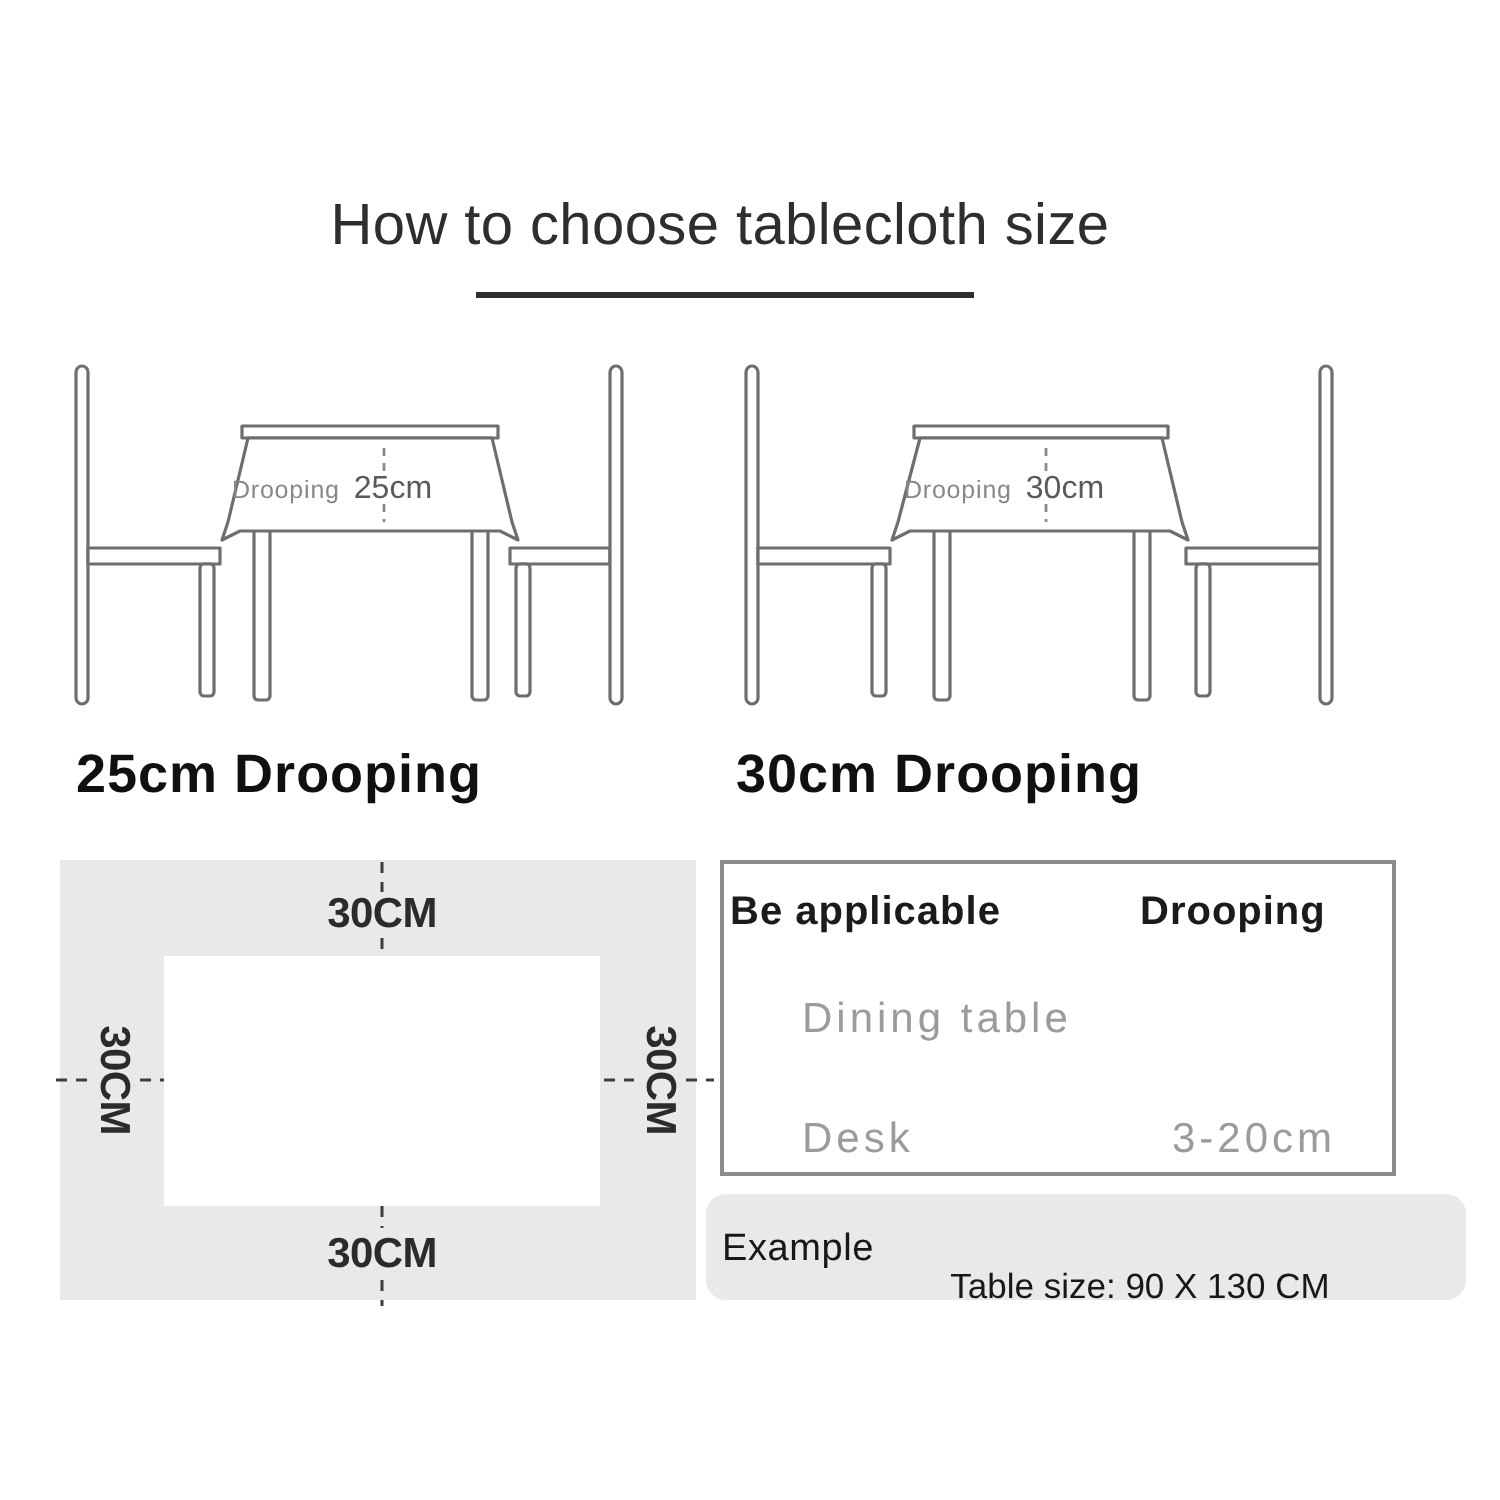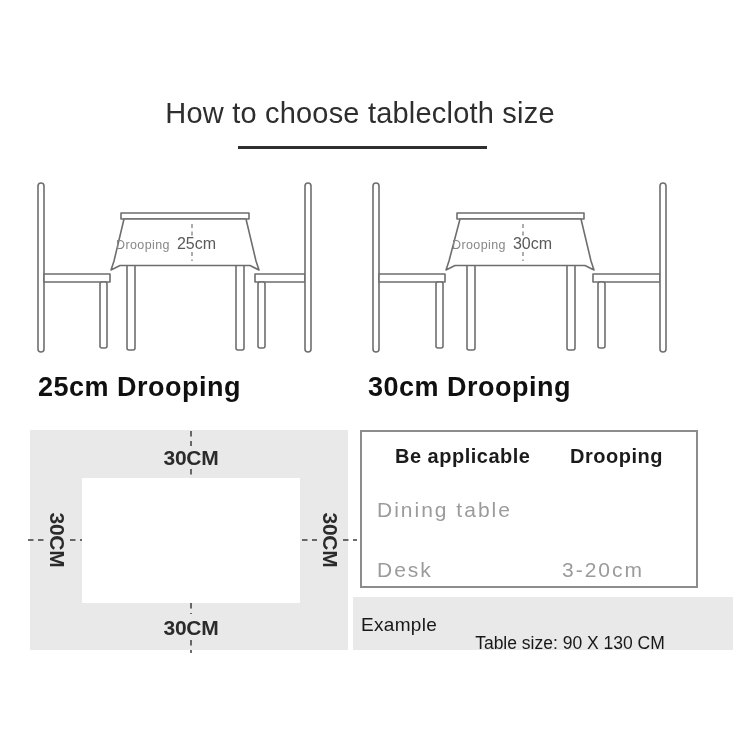--- a/index.html
+++ b/index.html
@@ -26,23 +26,23 @@
   svg text{font-family:"Liberation Sans","DejaVu Sans",sans-serif;}
   .cloth-prefix{font-size:12.5px;fill:#878787;letter-spacing:.4px;}
   .cloth-value{font-size:16px;fill:#5a5a5a;}
   .dim-label{font-size:21px;font-weight:700;fill:#2b2b2b;letter-spacing:-.3px;}
   .spec-box{
     left:360px;top:430px;width:338px;height:158px;
     background:#ffffff;border:2px solid #8c8c8c;box-sizing:border-box;
   }
   .spec-box span{position:absolute;white-space:nowrap;}
   .spec-head{font-size:20px;font-weight:700;color:#1b1b1b;letter-spacing:.5px;}
-  .spec-cell{font-size:21px;font-weight:400;color:#9b9b9b;letter-spacing:2px;}
+  .spec-cell{font-size:21px;font-weight:400;color:#9b9b9b;letter-spacing:2px;margin-left:24px;}
   .example-bar{
-    left:353px;top:597px;width:380px;height:53px;background:#e9e9e9;
+    left:353px;top:597px;width:380px;height:53px;background:#e9e9e9;border-radius:10px;
   }
   .example-label{
     left:8px;top:17px;font-size:19px;color:#181818;letter-spacing:.3px;white-space:nowrap;
   }
   .example-line1{
     left:92px;top:4px;width:250px;text-align:center;
     font-size:17.5px;color:#181818;white-space:nowrap;margin-top:32px;
   }
   .example-line2{
     left:92px;top:29px;width:288px;text-align:center;
@@ -128,21 +128,21 @@
     <line class="dim-dash" x1="302" y1="540" x2="317" y2="540"></line>
     <text class="dim-label" x="330" y="540" text-anchor="middle" dominant-baseline="central" transform="rotate(90 330 540)">30CM</text>
     <line class="dim-dash" x1="343" y1="540" x2="357" y2="540"></line>
   </g>
 </svg>
 
 <div class="abs caption" style="left:38px">25cm Drooping</div>
 <div class="abs caption" style="left:368px">30cm Drooping</div>
 
 <div class="abs spec-box">
-  <span class="spec-head" style="left:33px;top:13px">Be applicable</span>
+  <span class="spec-head" style="left:3px;top:13px">Be applicable</span>
   <span class="spec-head" style="left:208px;top:13px">Drooping</span>
 
   <span class="spec-cell" style="left:15px;top:66px">Dining table</span>
 
   <span class="spec-cell" style="left:15px;top:126px">Desk</span>
   <span class="spec-cell" style="left:200px;top:126px">3-20cm</span>
 </div>
 
 <div class="abs example-bar">
   <span class="abs example-label">Example</span>

